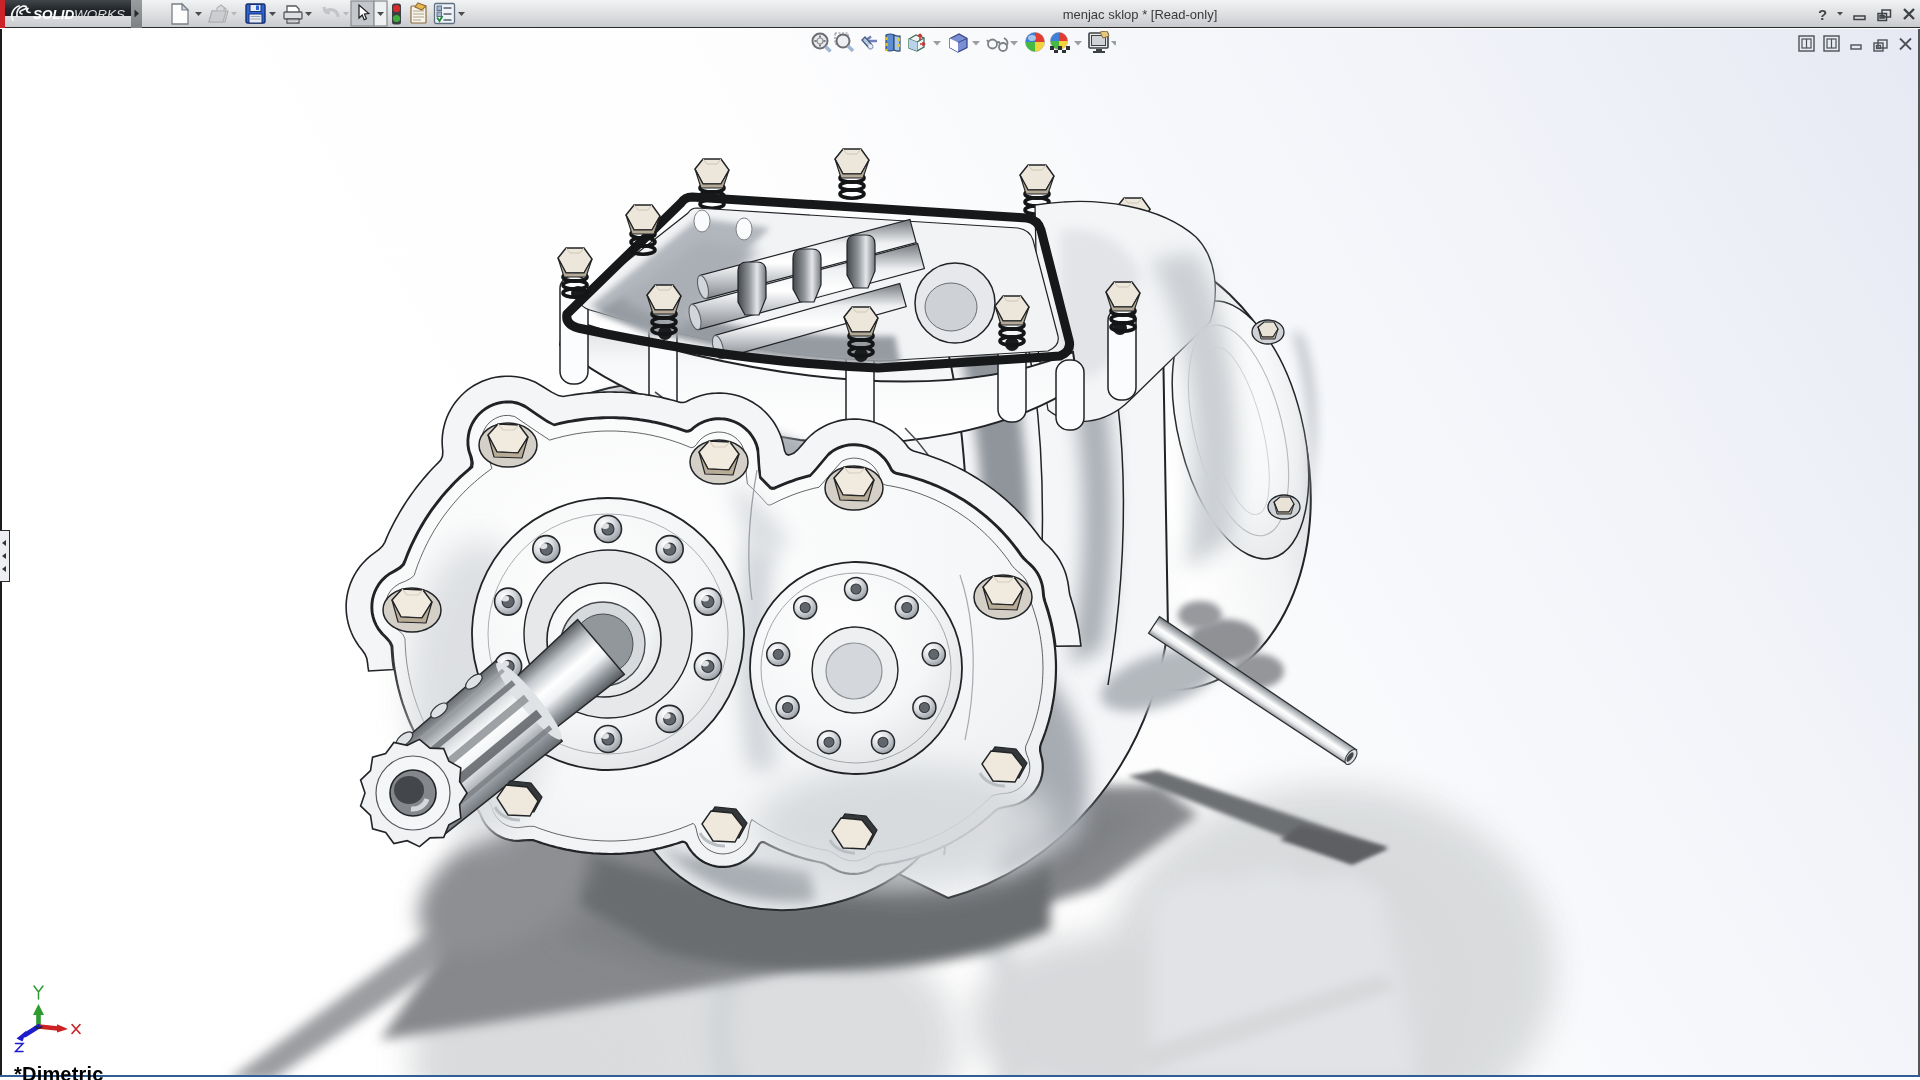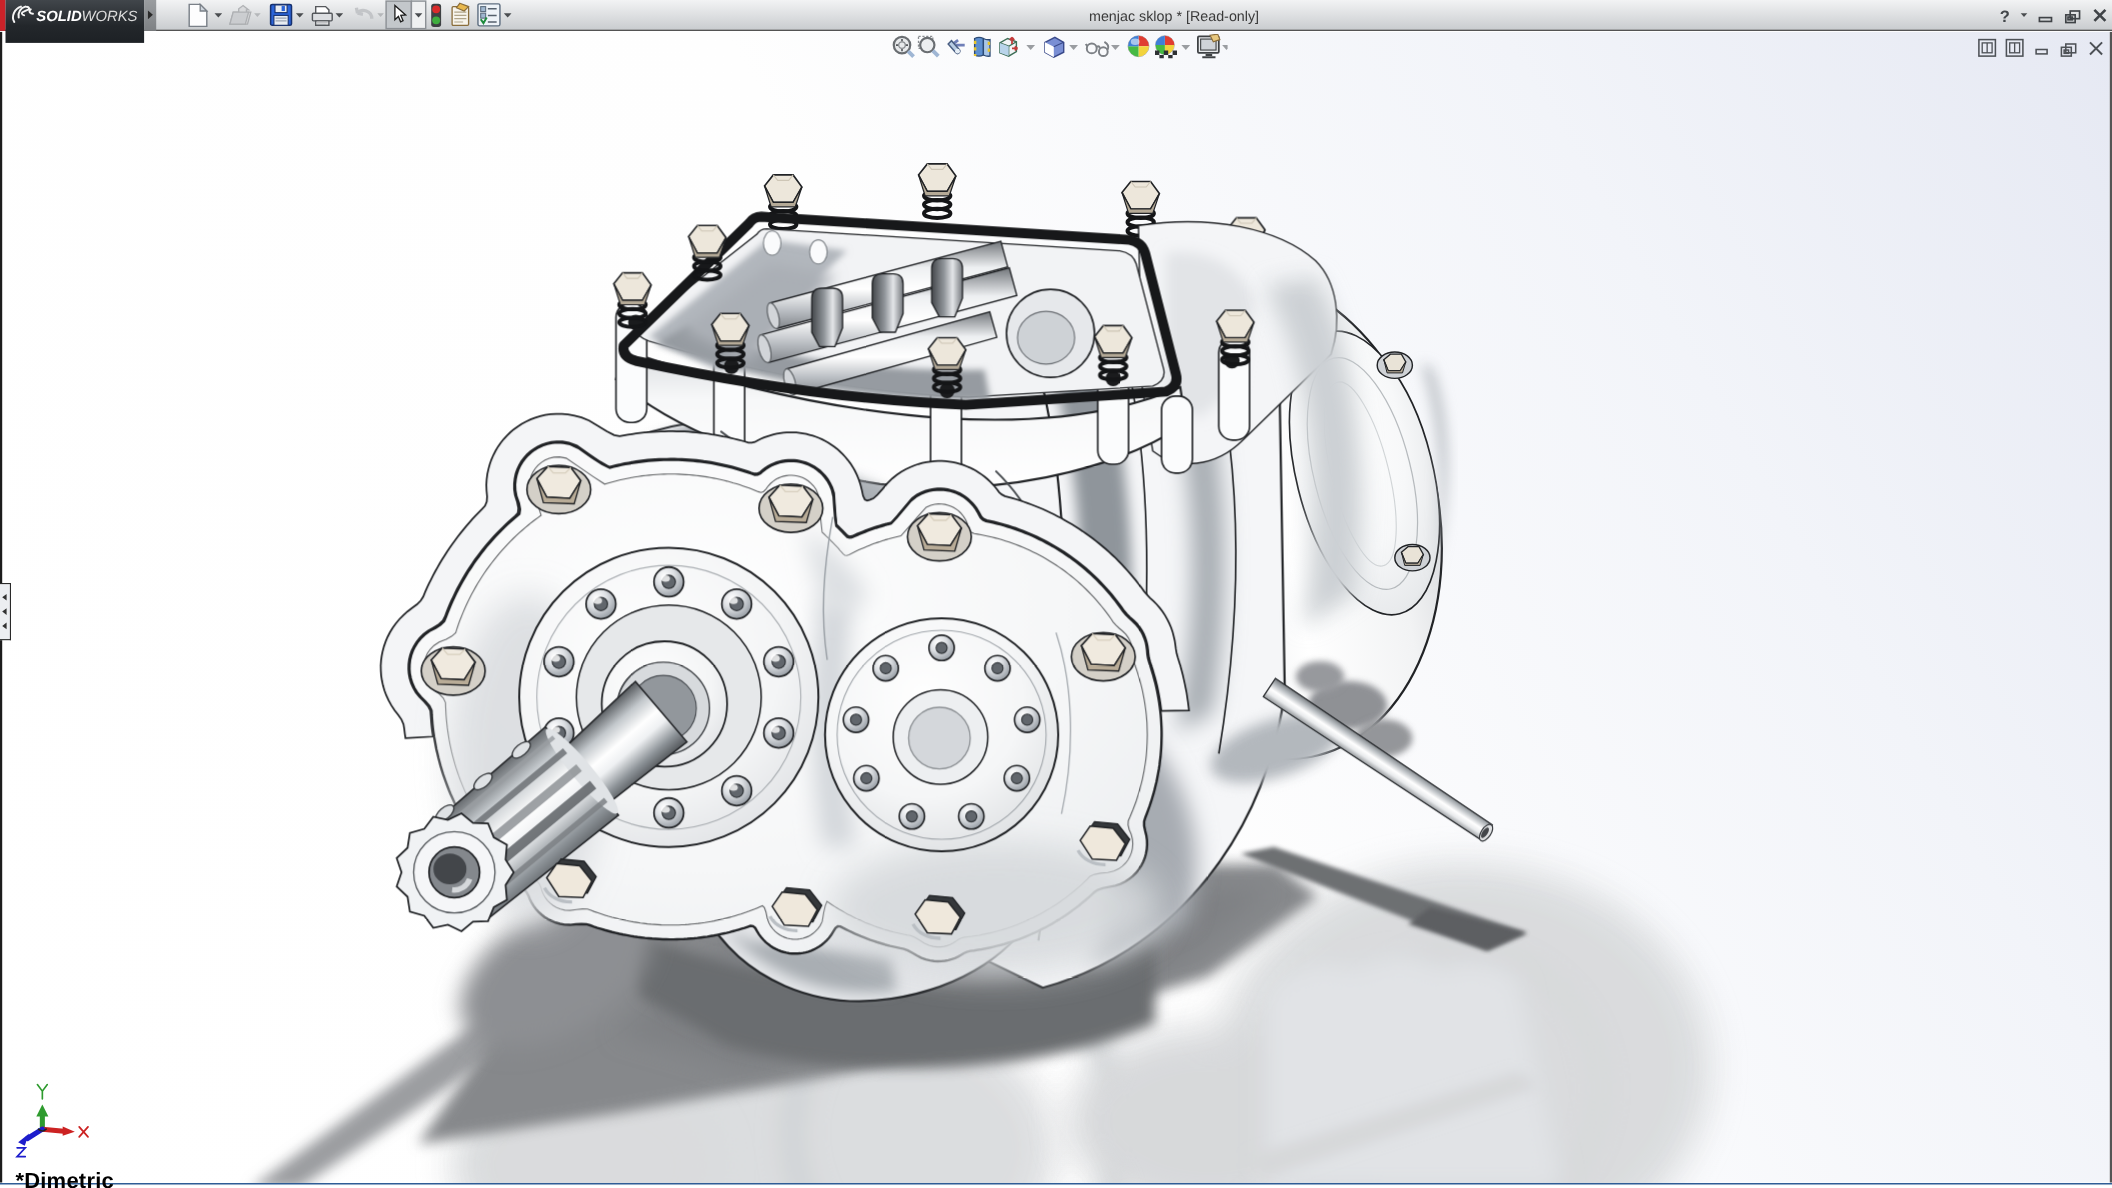--- a/index.html
+++ b/index.html
@@ -4,25 +4,25 @@
 <style>
   html,body{margin:0;padding:0;width:1920px;height:1080px;overflow:hidden;
     font-family:"Liberation Sans",sans-serif;background:#fff;}
   #viewport{position:absolute;left:0;top:29px;width:1920px;height:1046px;
     background:linear-gradient(60deg,#ffffff 0%,#fefefe 50%,#f2f4f9 78%,#e6e9f3 100%);
     border-left:2px solid #1c1c1c;border-right:2px solid #555;box-sizing:border-box;}
   #modelsvg{position:absolute;left:0;top:0;width:1920px;height:1080px;}
   #titlebar{position:absolute;left:0;top:0;width:1920px;height:28px;
     background:linear-gradient(#f2f3f4,#dcdee0 55%,#c9cccf);border-bottom:1px solid #2a2a2a;box-sizing:border-box;}
   #redstrip{position:absolute;left:0;top:0;width:5px;height:28px;background:#cc2229;}
-  #logobox{position:absolute;left:5px;top:0;width:126px;height:39px;
+  #logobox{position:absolute;left:5px;top:0;width:126px;height:16px;
     background:linear-gradient(#41464b,#23272b 60%,#1d2125);}
   #ovflbox{position:absolute;left:131px;top:0;width:11px;height:28px;
     background:linear-gradient(#9a9da0,#7e8184);}
-  #title-text{position:absolute;left:990px;top:7px;width:300px;
+  #title-text{position:absolute;left:990px;top:7px;width:300px;text-align:center;
     font-size:13px;color:#3a3a3a;}
   #toolbaricons{position:absolute;left:142px;top:0;}
   #rightticons{position:absolute;left:1810px;top:0;}
   #docicons{position:absolute;left:1798px;top:33px;}
   #hudbar{position:absolute;left:806px;top:31px;}
   #blueline{position:absolute;left:0;top:1075px;width:1920px;height:2px;background:#2f5d96;}
   #whitebottom{position:absolute;left:0;top:1077px;width:1920px;height:3px;background:#fff;}
   #dimetric{position:absolute;left:14px;top:1063px;font-size:20px;color:#000;font-weight:bold;
     letter-spacing:0.2px;}
   #lefttab{position:absolute;left:0px;top:530px;width:9px;height:50px;background:#eceef1;

